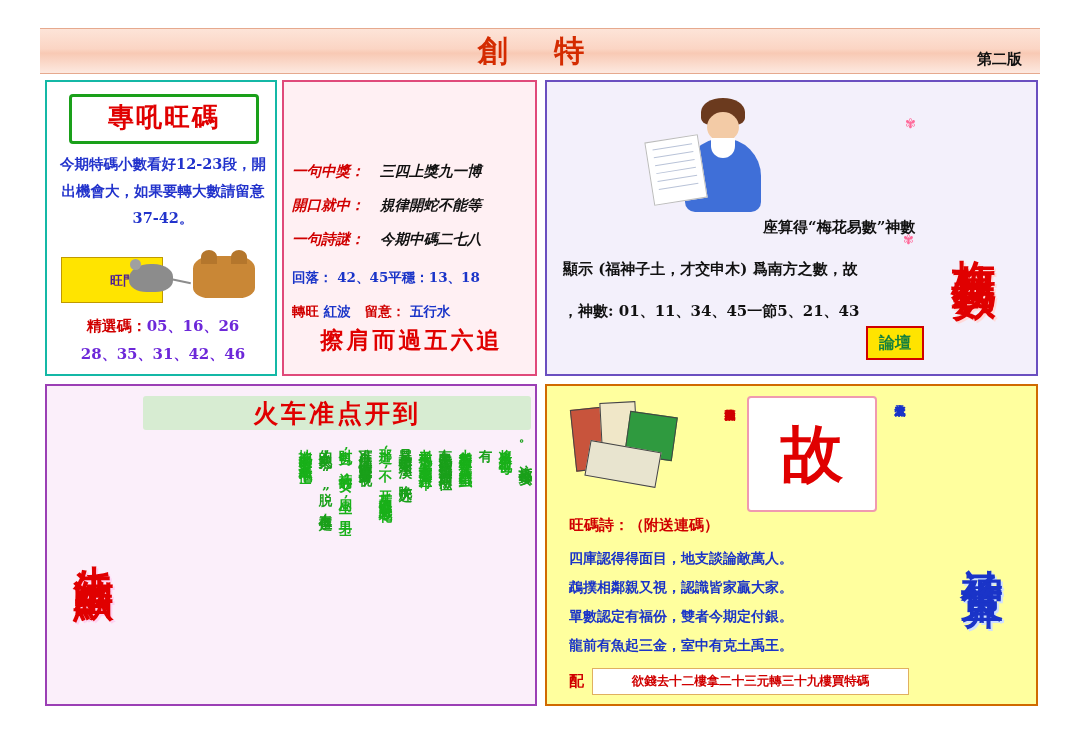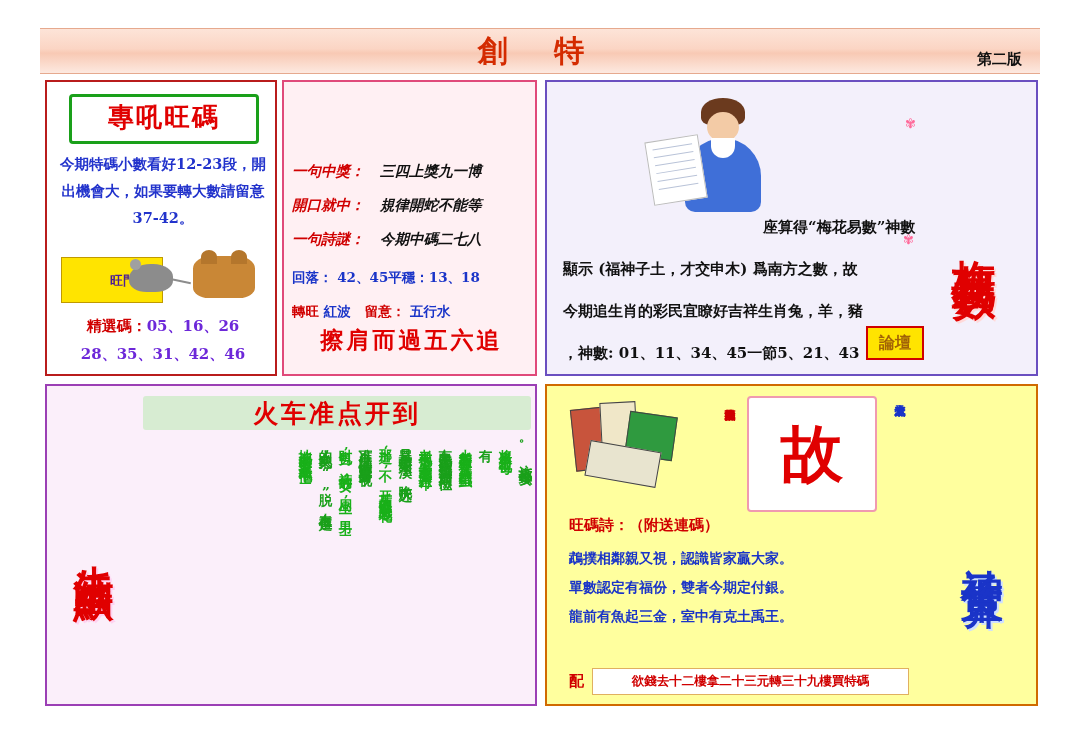--- a/index.html
+++ b/index.html
@@ -29,21 +29,21 @@
     font-family:"DejaVu Serif","Liberation Serif",serif;
     font-size:15px;color:#111;font-weight:bold;margin-top:8px;
   }
 
   
   .panel{position:absolute;box-sizing:border-box;}
 
   
   #p1{
     left:45px;top:80px;width:232px;height:296px;
-    background:#ffffff;border:2px solid #b91c1c;
+    background:#ffffff;border:2px solid #14b8a6;
   }
   .p1-badge{
     position:absolute;left:22px;top:12px;width:184px;height:44px;
     background:#ffffff;border:3px solid #1aa01a;border-radius:4px;
     box-shadow:0 0 0 2px #ffffff inset;
   }
   .p1-badge span{
     display:block;width:100%;height:100%;line-height:40px;text-align:center;
     font-family:"DejaVu Serif","Liberation Serif",serif;
     font-weight:bold;font-size:26px;color:#e00000;letter-spacing:2px;
@@ -174,21 +174,21 @@
     writing-mode:vertical-rl;text-orientation:upright;
     letter-spacing:6px;line-height:104px;
     text-align:center;
     text-shadow:2px 2px 0 #ffd9d9;
   }
   .p3-flower{position:absolute;color:#ff6a9a;font-size:13px;}
   .p3-badge{
     position:absolute;right:112px;bottom:14px;width:54px;height:30px;
     background:#ffe400;border:2px solid #d00000;
     font-family:"DejaVu Serif","Liberation Serif",serif;
-    font-weight:bold;font-size:16px;color:#a16207;
+    font-weight:bold;font-size:16px;color:#15803d;
     display:flex;align-items:center;justify-content:center;margin-left:12px;
   }
 
   
   #p4{
     left:45px;top:384px;width:492px;height:322px;
     background:#fbeffa;border:2px solid #9b3fb5;
   }
   .p4-title{
     position:absolute;left:8px;top:16px;width:78px;height:286px;
@@ -353,21 +353,20 @@
           <i></i>
           <i></i>
           <i></i>
           <i></i>
           <i></i>
         </div>
     </div>
     <div class="p3-lines">
       <div class="l1">座算得“梅花易數”神數</div>
       <div>顯示 (福神子土，才交申木) 爲南方之數，故</div>
-      <div>今期追生肖的彩民宜瞭好吉祥生肖兔，羊，豬</div>
       <div>，神數: 01、11、34、45一節5、21、43</div>
     </div>
     <div class="p3-flower" style="right:120px;top:34px;">✾</div>
     <div class="p3-flower" style="right:122px;top:150px;">✾</div>
     <div class="p3-title">梅花易數</div>
     <div class="p3-badge">論壇</div>
   </div>
 
   <div class="panel" id="p4">
     <div class="p4-title">生活幽默</div>
@@ -397,20 +396,21 @@
       <div class="bk bk3"></div>
       <div class="bk bk4"></div>
     </div>
     <div class="p5-side">福土泄水勢無藏</div>
     <div class="p5-gu">
       <span>故</span>
     </div>
     <div class="p5-side2">子水衰土克無生</div>
     <div class="p5-label">旺碼詩：（附送連碼）</div>
     <div class="p5-poem">
+      <div>四庫認得得面目，地支談論敵萬人。</div>
       <div>鵡撲相鄰親又視，認識皆家贏大家。</div>
       <div>單數認定有福份，雙者今期定付銀。</div>
       <div>龍前有魚起三金，室中有克土禹王。</div>
     </div>
     <div class="p5-foot">
       <span class="pre">配</span>
       <span class="box">欲錢去十二樓拿二十三元轉三十九樓買特碼</span>
     </div>
     <div class="p5-title">神子策算</div>
   </div>

